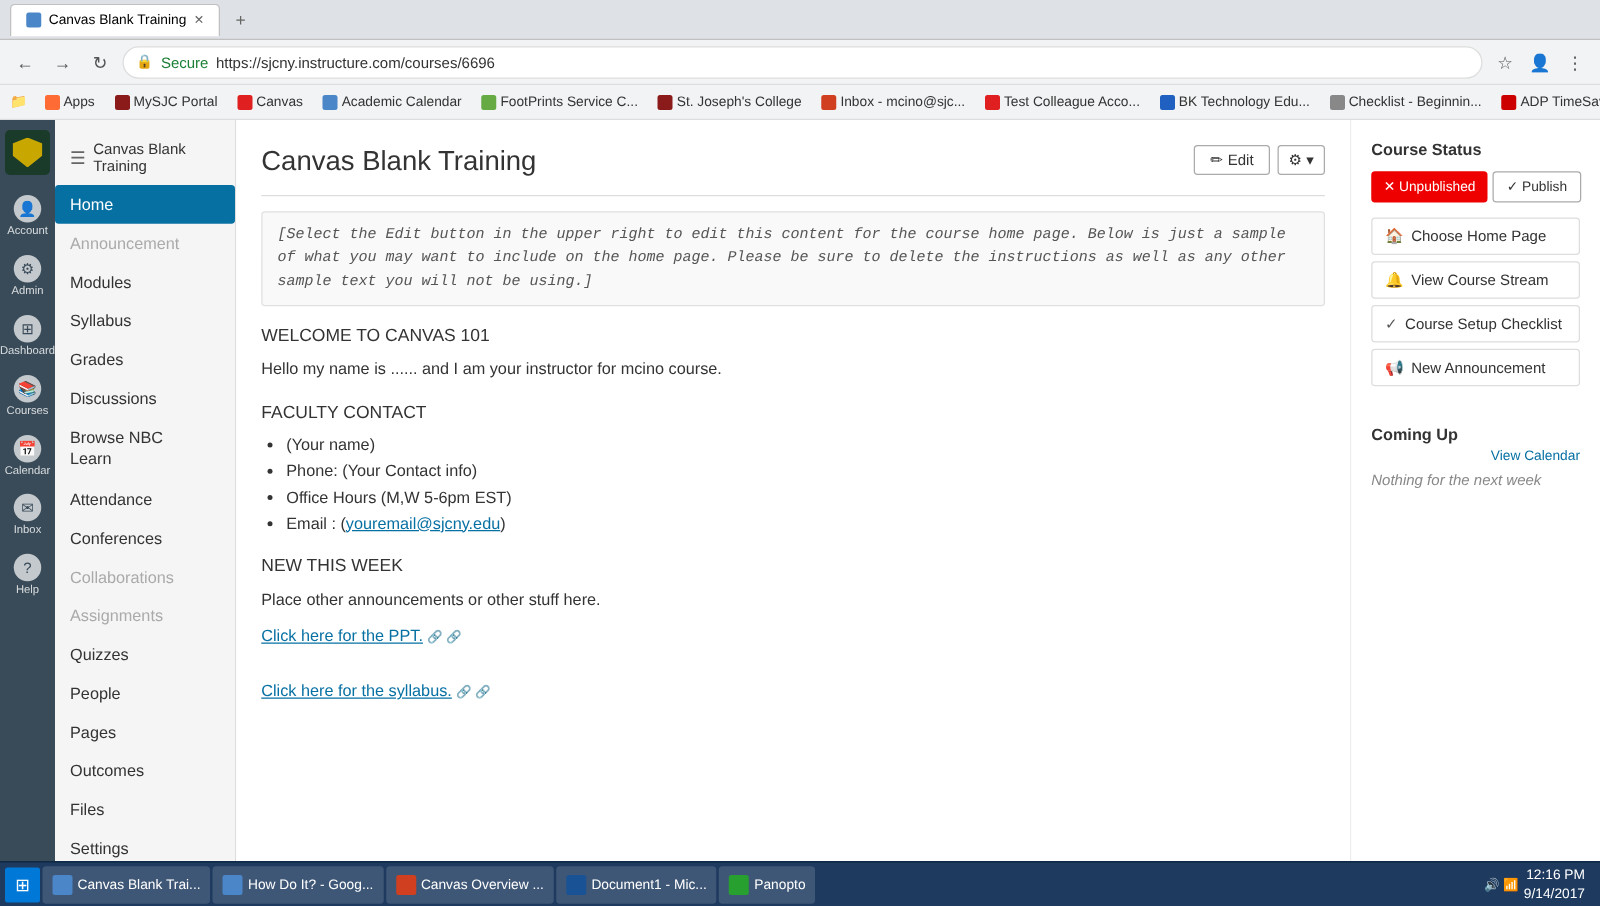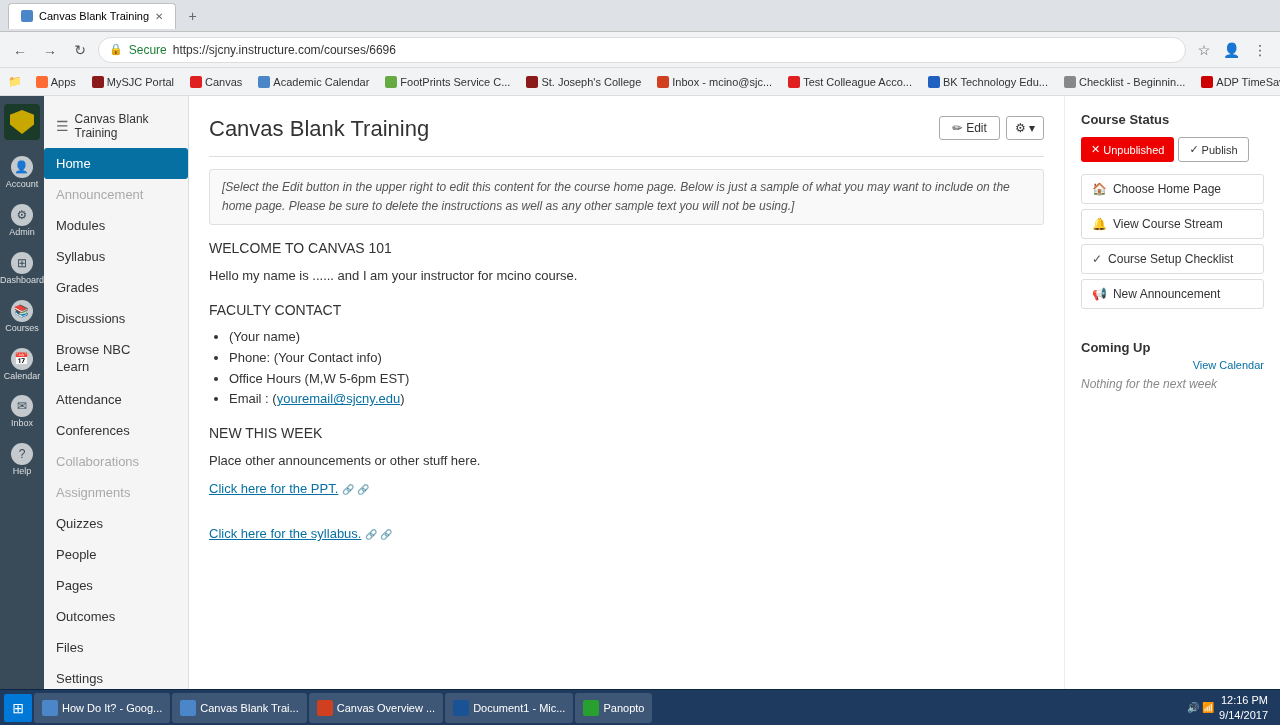--- a/index.html
+++ b/index.html
@@ -242,25 +242,26 @@
     .course-content a { color: #0770a3; text-decoration: underline; }
     .instruction-box {
       background: #f9f9f9;
       border: 1px solid #e0e0e0;
       border-radius: 3px;
       padding: 8px 12px;
       margin-bottom: 12px;
       font-size: 12px;
       color: #555;
       font-style: italic;
+      font-family: Liberation Mono, monospace;
     }
 
     
     .right-sidebar {
-      width: 216px;
+      width: 200px;
       background: #fff;
       border-left: 1px solid #eee;
       padding: 16px;
       flex-shrink: 0;
     }
     .course-status-title {
       font-size: 13px;
       font-weight: bold;
       color: #333;
       margin-bottom: 10px;
@@ -595,25 +596,25 @@
     </div>
   </div>
 
 </div>
 
 <div class="taskbar">
   <div class="taskbar-start">⊞</div>
 
   <div class="taskbar-item">
     <div class="taskbar-item-icon" style="background:#4a86c8;"></div>
-    <span>How Do It? - Goog...</span>
+    <span>Canvas Blank Trai...</span>
   </div>
   <div class="taskbar-item">
     <div class="taskbar-item-icon" style="background:#4a86c8;"></div>
-    <span>Canvas Blank Trai...</span>
+    <span>How Do It? - Goog...</span>
   </div>
   <div class="taskbar-item">
     <div class="taskbar-item-icon" style="background:#d04020;"></div>
     <span>Canvas Overview ...</span>
   </div>
   <div class="taskbar-item">
     <div class="taskbar-item-icon" style="background:#1a5296;"></div>
     <span>Document1 - Mic...</span>
   </div>
   <div class="taskbar-item">

